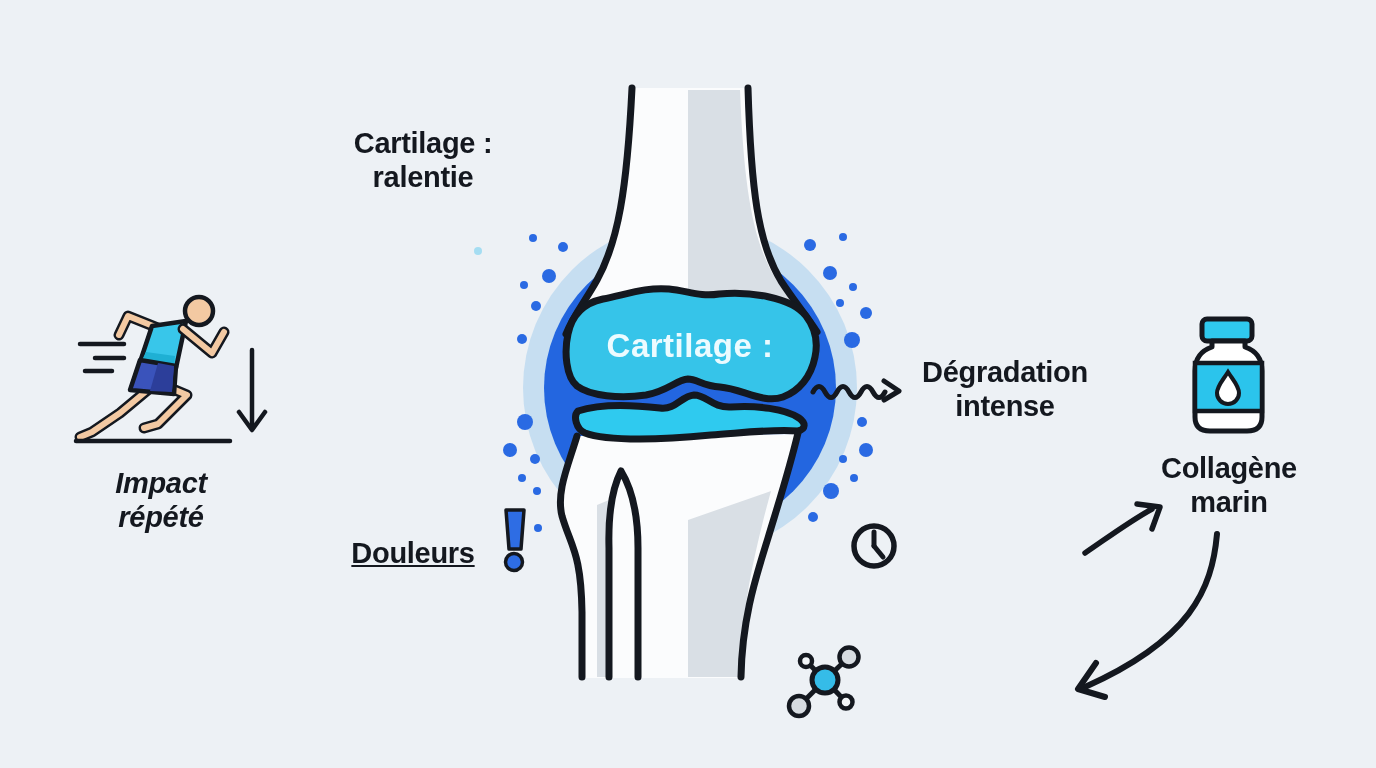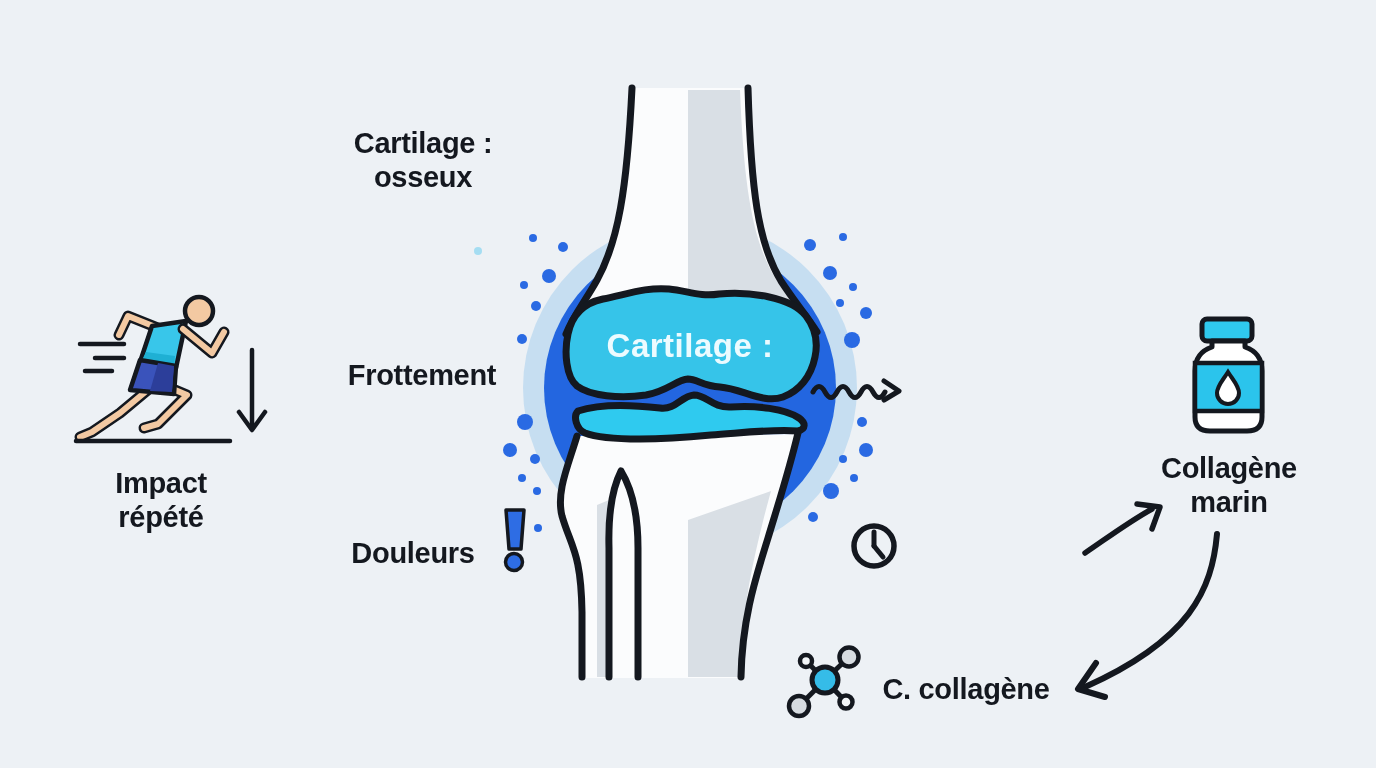--- a/index.html
+++ b/index.html
@@ -160,41 +160,41 @@
       <circle cx="825" cy="680" r="13" fill="#35bce8" stroke-width="5"></circle>
     </g>
   </svg>
 
   <div class="joint-lbl" style="left:690px;top:327px;">
     <span>Cartilage :</span>
   </div>
 
   <div class="lbl" style="left:423px;top:126px;">
     <span>Cartilage :</span>
-    <span>osseux</span>
+    <span>ralentie</span>
   </div>
 
 
   <div class="lbl" style="left:422px;top:358px;">
-    <span>Frottement</span>
-  </div>
-
-
-  <div class="lbl" style="left:161px;top:466px;">
+  </div>
+
+  <div class="lbl" style="left:1005px;top:355px;">
+    <span>Dégradation</span>
+    <span>intense</span>
+  </div>
+
+  <div class="lbl" style="left:161px;top:466px;font-style:italic;">
     <span>Impact</span>
     <span>répété</span>
   </div>
 
-  <div class="lbl" style="left:413px;top:536px;">
+  <div class="lbl" style="left:413px;top:536px;text-decoration:underline;">
     <span>Douleurs</span>
   </div>
 
 
   <div class="lbl" style="left:1229px;top:451px;">
     <span>Collagène</span>
     <span>marin</span>
   </div>
 
-  <div class="lbl" style="left:966px;top:672px;">
-    <span>C. collagène</span>
-  </div>
 
 </div>
 
 </body></html>

